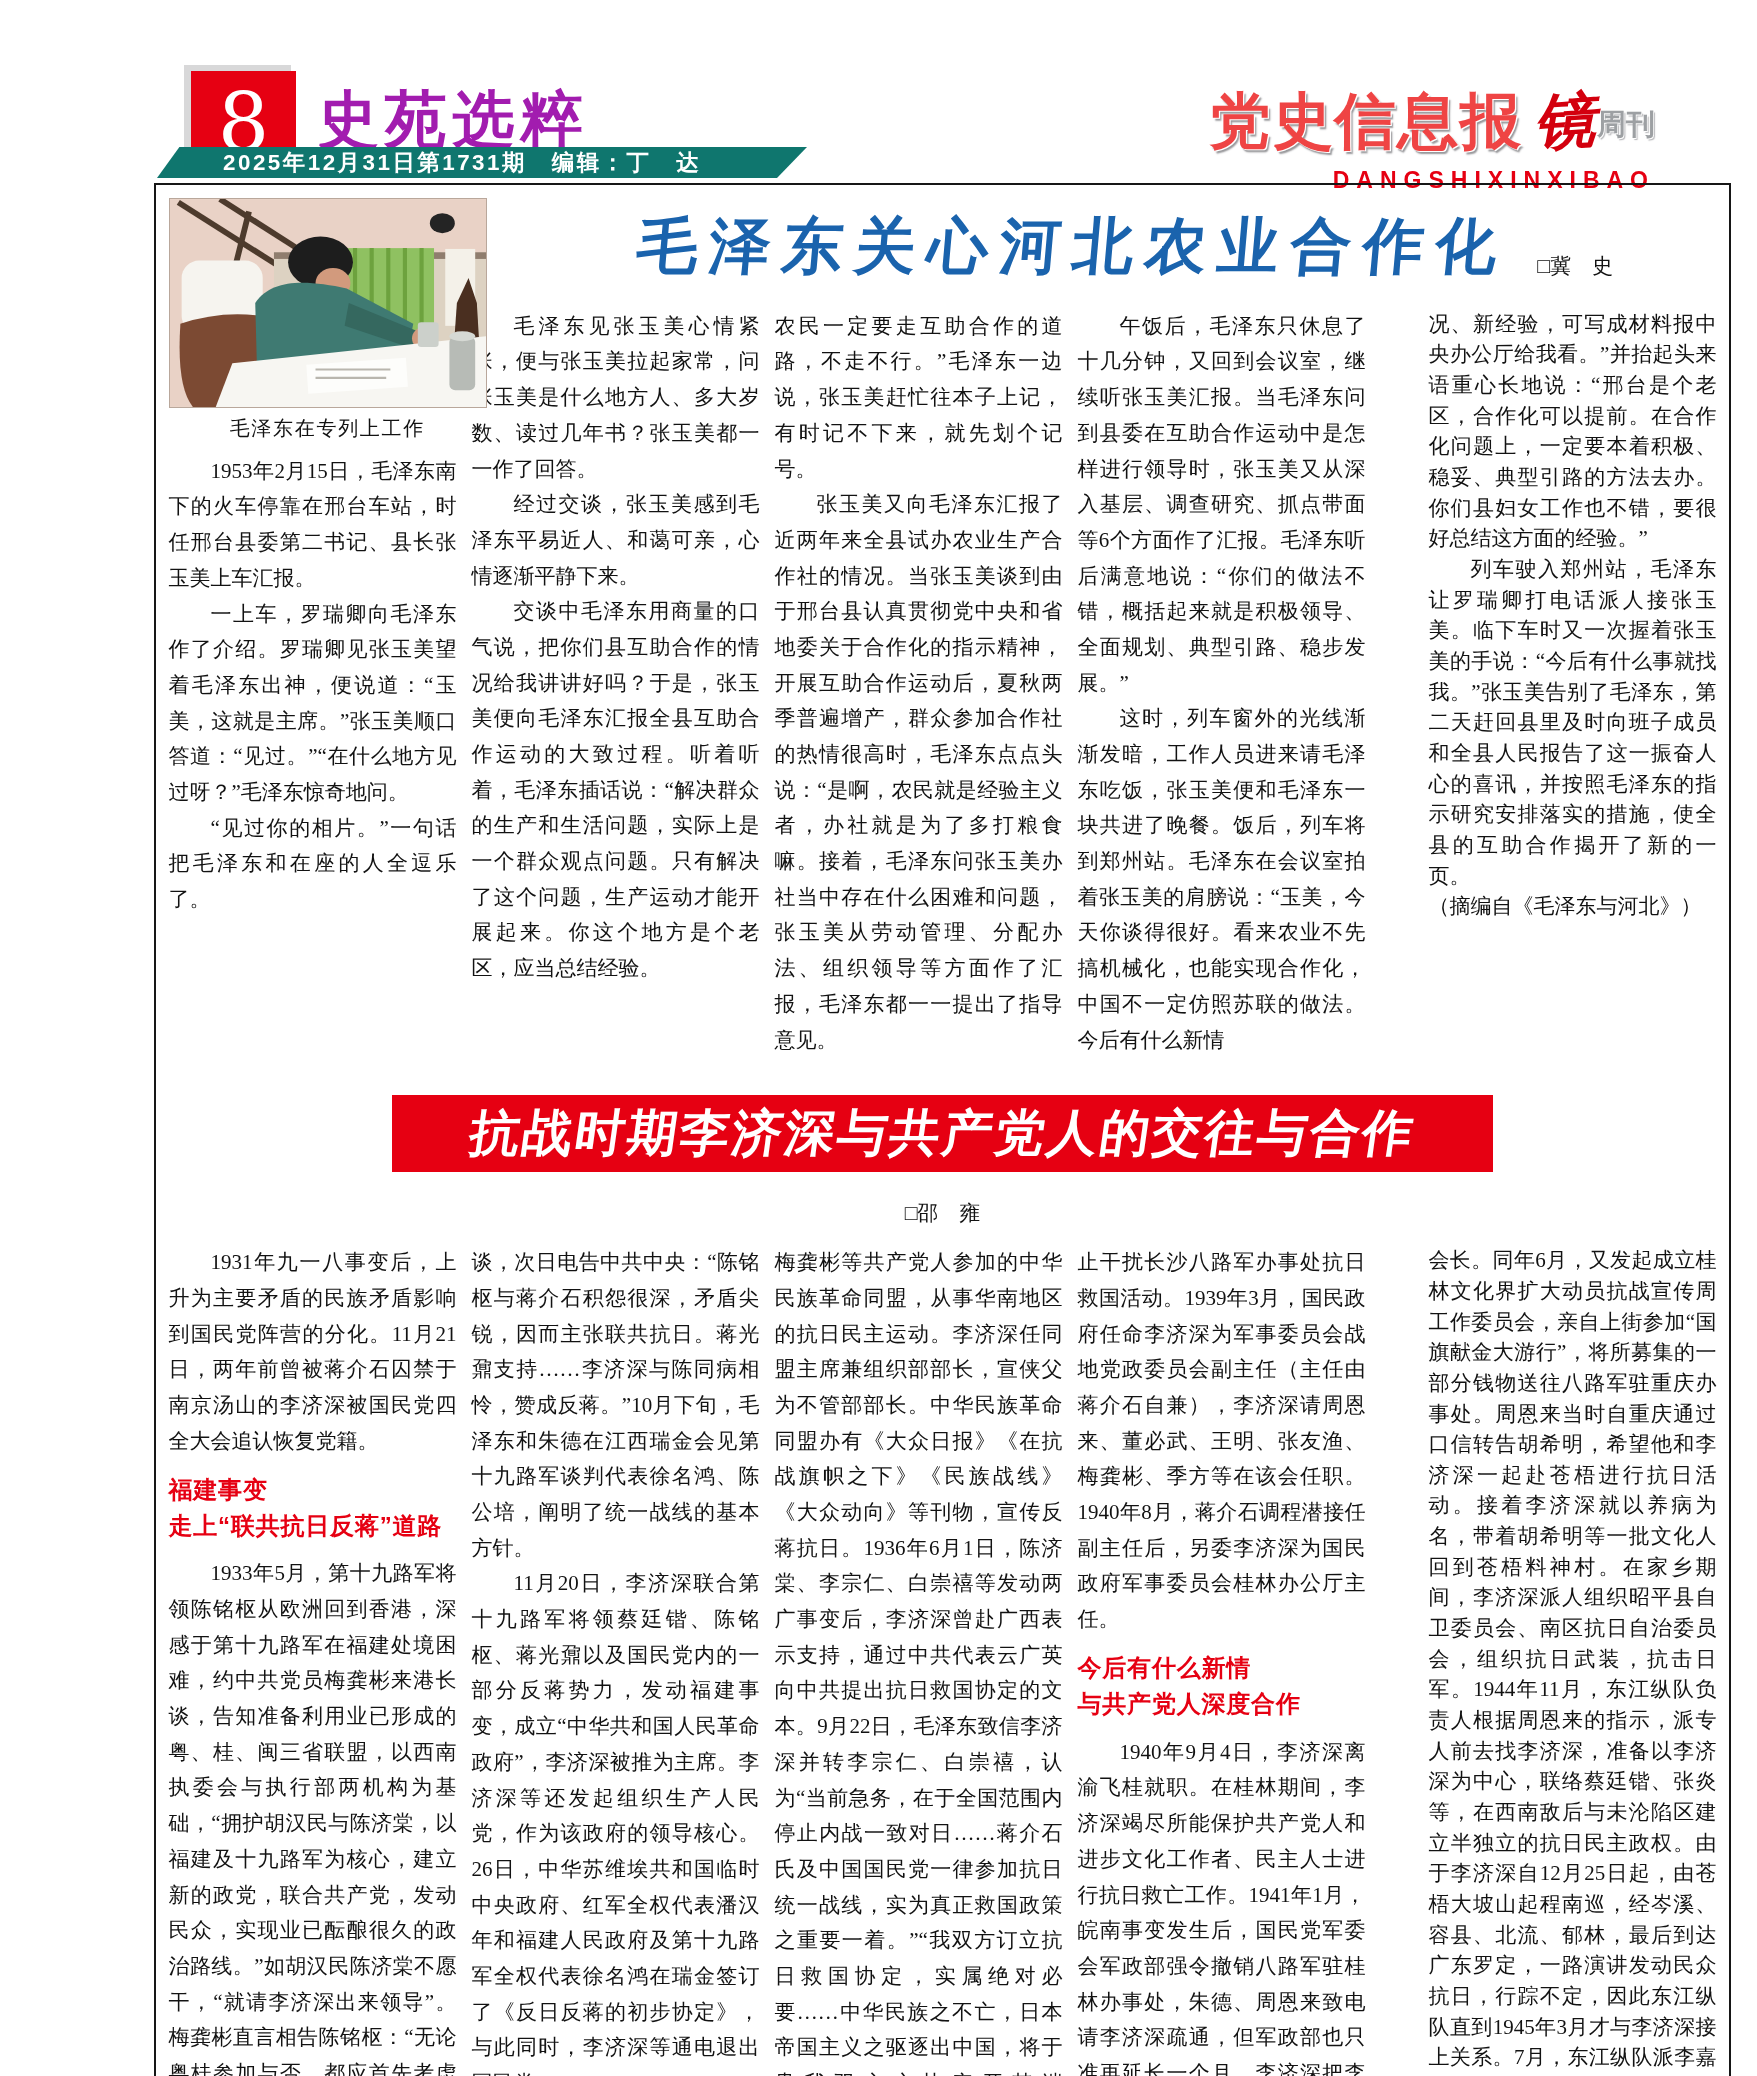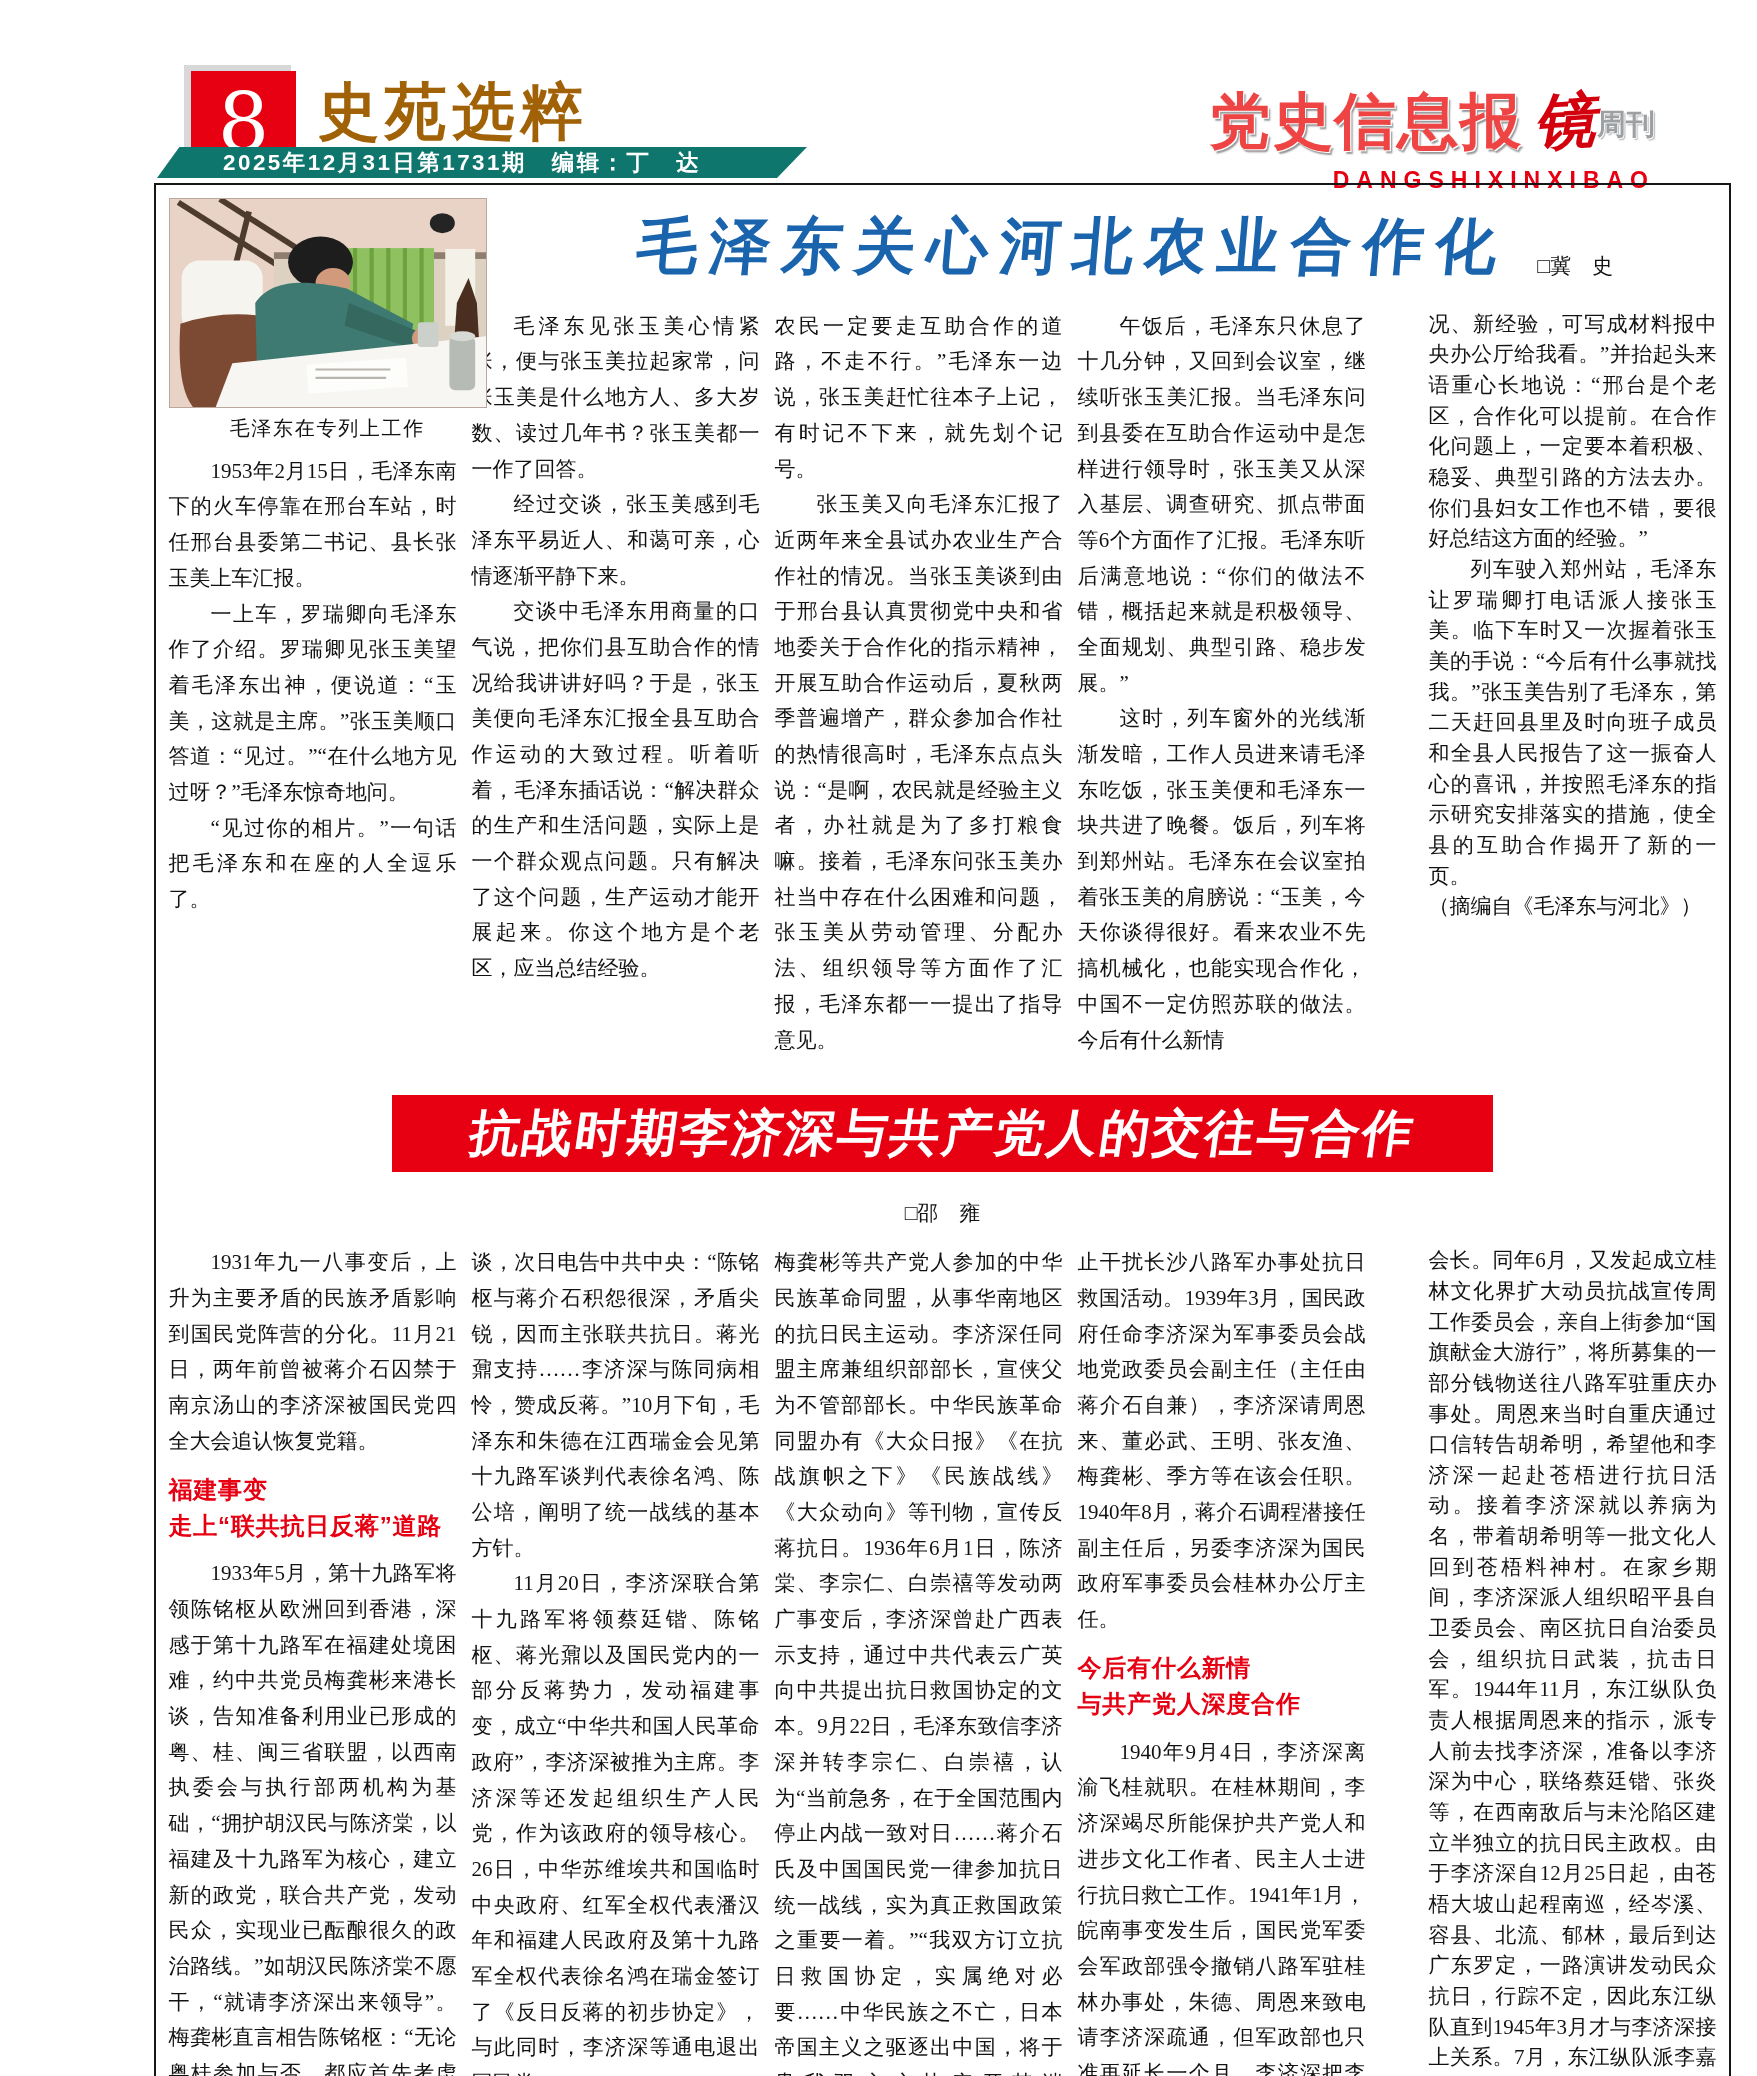--- a/index.html
+++ b/index.html
@@ -4,22 +4,22 @@
 <style>
   html,body{margin:0;padding:0;}
   body{width:1758px;height:2449px;position:relative;background:#ffffff;
        font-family:"Liberation Serif","DejaVu Serif",serif;color:#121212;overflow:hidden;}
 
   
   .pagenum-shadow{position:absolute;left:184px;top:65px;width:107px;height:105px;background:#d8d8d9;}
   .pagenum{position:absolute;left:191px;top:71px;width:105px;height:102px;background:#e60012;color:#fff;
            display:flex;align-items:center;justify-content:center;
            font-family:"DejaVu Serif",serif;font-size:81px;font-weight:400;}
-  .section-name{position:absolute;left:317px;top:70px;font-family:"Liberation Sans",sans-serif;
-           font-weight:bold;font-size:62px;color:#a16207;letter-spacing:5.8px;}
+  .section-name{position:absolute;left:317px;top:78px;font-family:"Liberation Sans",sans-serif;
+           font-weight:bold;font-size:62px;color:#a21caf;letter-spacing:5.8px;}
   .date-band{position:absolute;left:157px;top:147px;width:650px;height:31px;background:#0f766e;
            clip-path:polygon(22.4px 0,100% 0,calc(100% - 30px) 100%,0 100%);
            display:flex;align-items:center;padding-left:66px;box-sizing:border-box;
            color:#fff;font-family:"Liberation Sans",sans-serif;font-weight:bold;font-size:22.4px;letter-spacing:2.5px;}
   .logo{position:absolute;right:103px;top:81px;text-align:right;white-space:nowrap;}
   .logo-cn{font-family:"Liberation Sans",sans-serif;font-weight:700;font-size:61px;color:#ef4444;
            text-shadow:1.2px 1.2px 0 #ffffff,2.5px 2.5px 1.7px #97979a;letter-spacing:1.7px;}
   .logo-script{font-family:"DejaVu Serif",serif;font-style:italic;font-weight:bold;font-size:61px;
            color:#d3000e;margin-left:10.8px;display:inline-block;transform:rotate(-4deg);}
   .logo-weekly{font-family:"Liberation Sans",sans-serif;font-weight:bold;font-size:29px;color:#9da0a3;

